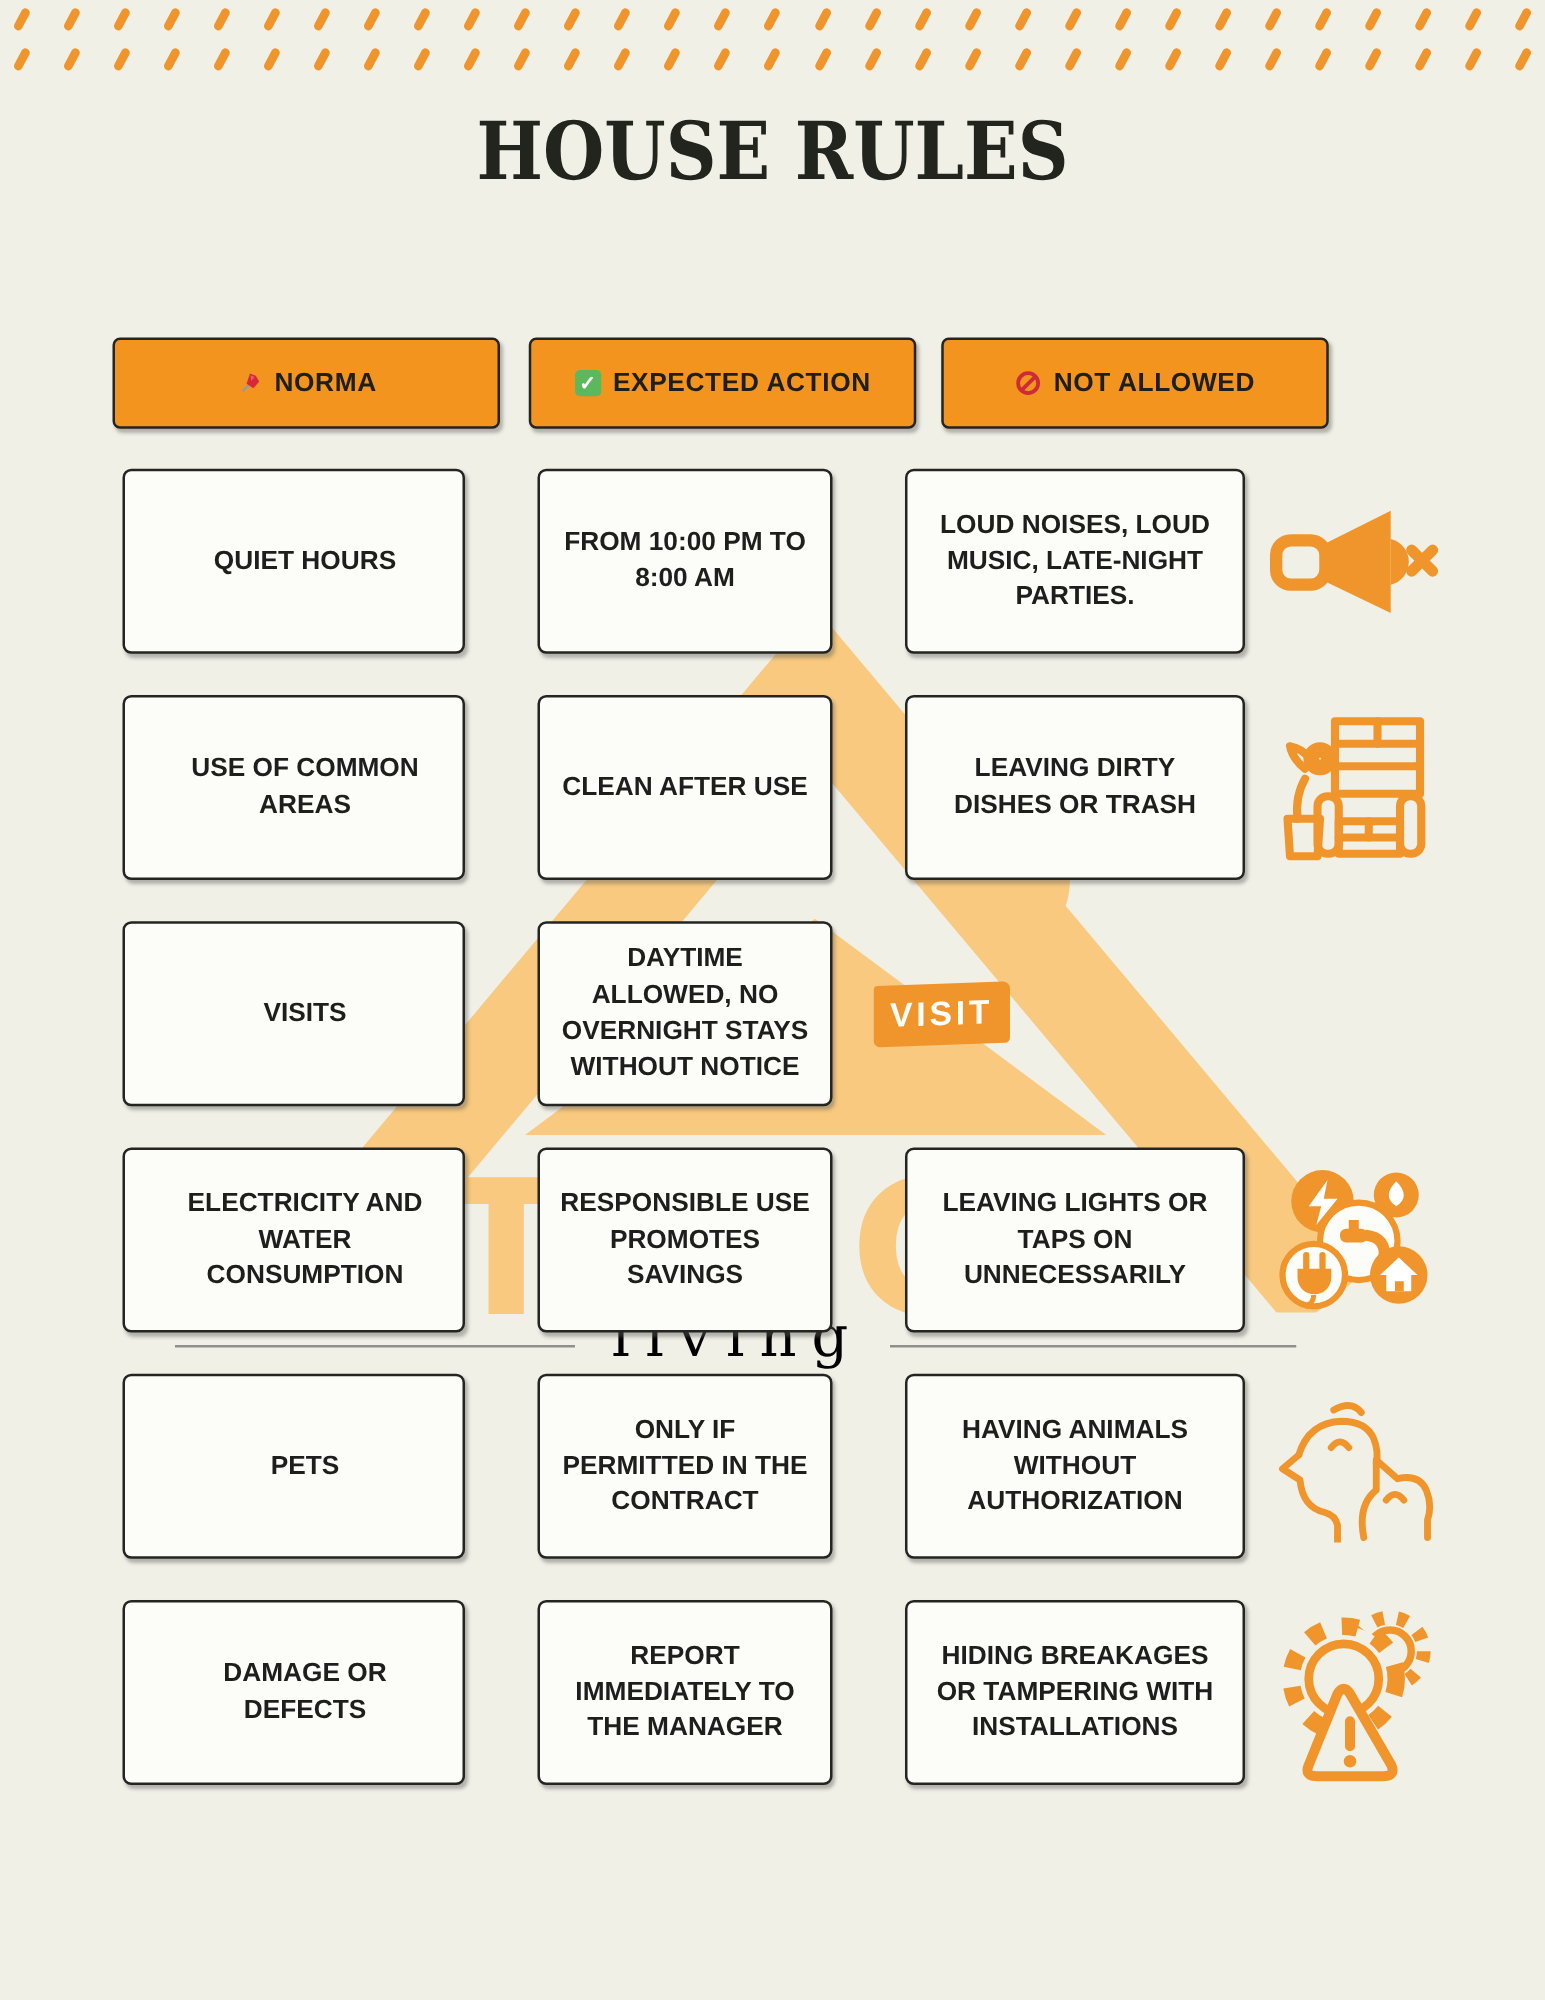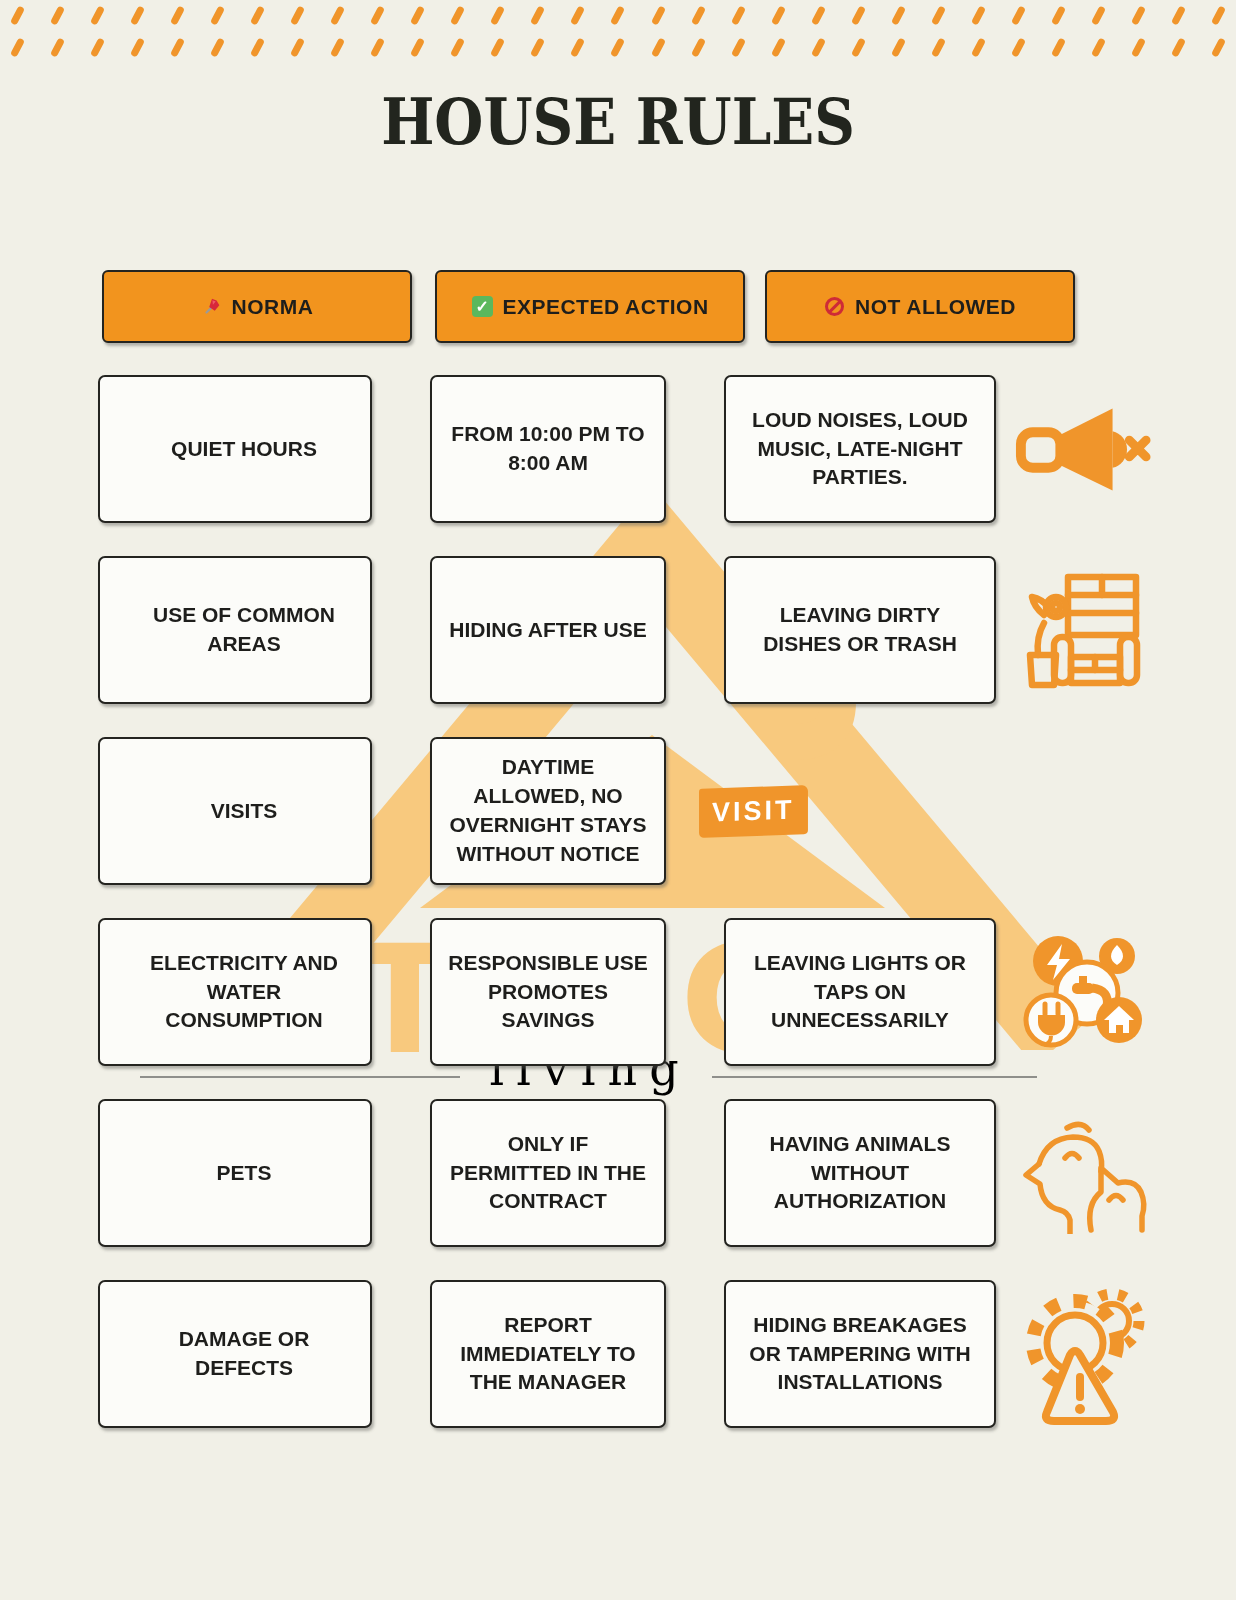--- a/index.html
+++ b/index.html
@@ -29,21 +29,21 @@
   .wm-t{left:350px; top:925px;}
   .wm-c{left:680px; top:925px;}
   .wm-living{
     position:absolute; left:470px; top:1042px; width:240px; text-align:center;
     font-family:"DejaVu Serif", serif; font-size:46px; letter-spacing:12px; color:#000000;
   }
   .wm-line{position:absolute; height:2px; background:#8F8F8B; top:1076px;}
   .wm-line-left{left:140px; width:320px;}
   .wm-line-right{left:712px; width:325px;}
   
-  .header-row{position:absolute; top:270px; left:16px; display:flex; z-index:2;}
+  .header-row{position:absolute; top:270px; left:4px; display:flex; z-index:2;}
   .hdr{
     height:73px; background:#F2941E; border:2px solid #242420; border-radius:6px;
     display:flex; align-items:center; justify-content:center; gap:9px;
     font-weight:700; font-size:21px; color:#1E1E1C; letter-spacing:.5px;
     box-shadow:2px 3px 3px rgba(100,100,95,.45); box-sizing:border-box; width:310px;
   }
   .hdr-1{margin-left:86px;}
   .hdr-2{margin-left:23px;}
   .hdr-3{margin-left:20px;}
   .mini-icon{display:inline-flex; width:22px; height:22px; align-items:center; justify-content:center; flex:0 0 auto;}
@@ -202,21 +202,21 @@
           <path d="M117,38 l17,17 M134,38 l-17,17" stroke="#F0952B" stroke-width="9" stroke-linecap="round"></path>
         </svg>
       </div>
     </div>
 
     <div class="row">
       <div class="card c1">
           <span>USE OF COMMON AREAS</span>
         </div>
       <div class="card c2">
-          <span>HIDING AFTER USE</span>
+          <span>CLEAN AFTER USE</span>
         </div>
       <div class="card c3">
           <span>LEAVING DIRTY DISHES OR TRASH</span>
         </div>
       <div class="icon-cell">
         <svg width="126" height="118" viewBox="0 0 126 118" fill="none" stroke="#F0952B" stroke-width="6.5" stroke-linejoin="round" stroke-linecap="round">
           <rect x="48" y="6" width="68" height="58"></rect>
           <line x1="82" y1="6" x2="82" y2="24"></line>
           <line x1="48" y1="24" x2="116" y2="24"></line>
           <line x1="48" y1="42" x2="116" y2="42"></line>

